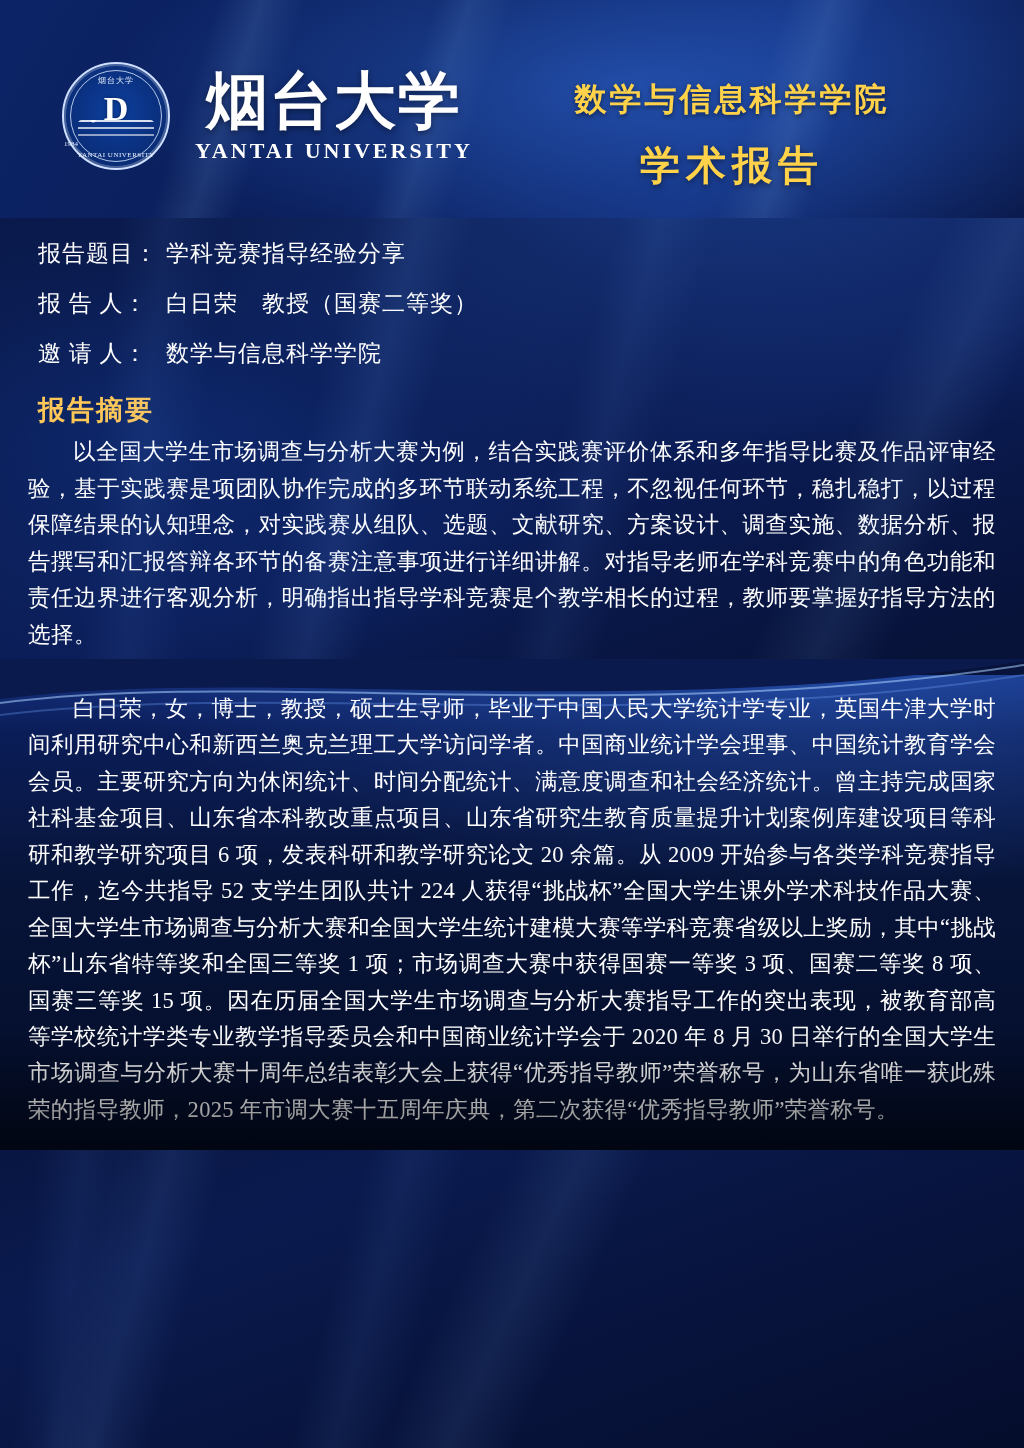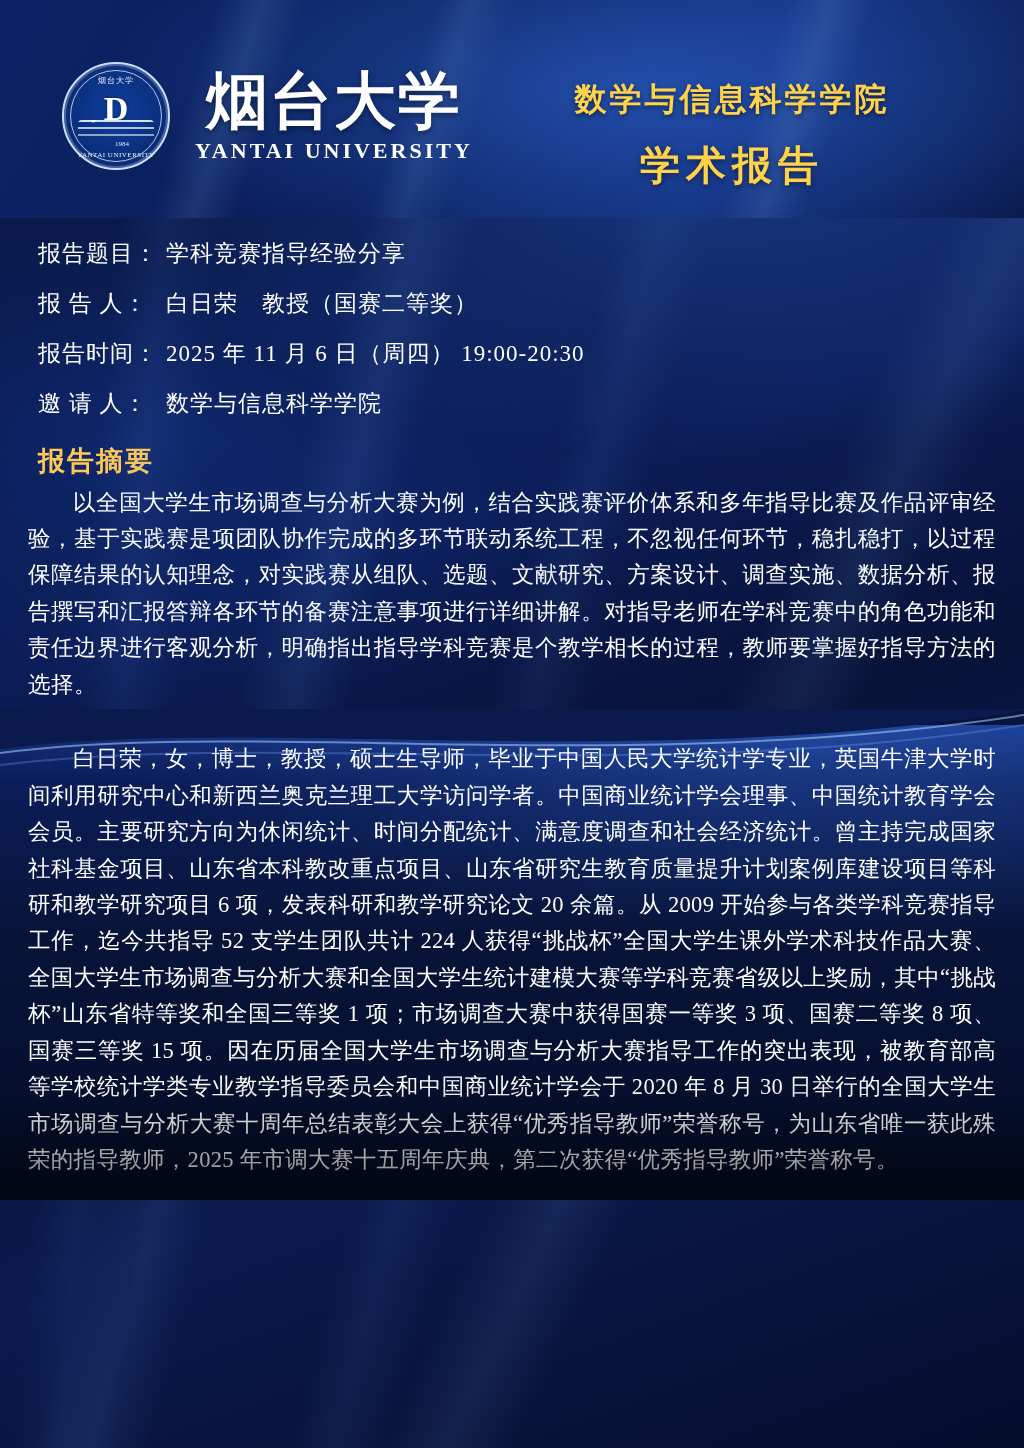--- a/index.html
+++ b/index.html
@@ -101,23 +101,23 @@
     left: 0; right: 0;
     text-align: center;
     font-size: 8px;
     letter-spacing: 1px;
     color: #e8f0ff;
   }
   .crest .topcn { top: 11px; }
   .crest .botcn { bottom: 9px; font-size: 7px; letter-spacing: 0.5px; }
   .crest .year {
     position: absolute;
-    left: 12px; right: 0;
+    left: 0; right: 0;
     bottom: 20px;
-    text-align: center;
+    text-align: left;
     font-size: 7px;
     color: #dfe9ff;
   }
   .uni-name {
     display: flex;
     flex-direction: column;
     align-items: center;
     line-height: 1;
   }
   .uni-cn {
@@ -258,23 +258,20 @@
   </div>
 
   <div class="info">
     <div class="info-row">
       <span class="info-label">报告题目：</span><span>学科竞赛指导经验分享</span>
     </div>
     <div class="info-row">
       <span class="info-label">报 告 人：</span><span>白日荣　教授（国赛二等奖）</span>
     </div>
     <div class="info-row">
-      <span class="info-label">报告时间：</span><span>2025 年 11 月 6 日（周四） 19:00-20:30</span>
-    </div>
-    <div class="info-row">
       <span class="info-label">邀 请 人：</span><span>数学与信息科学学院</span>
     </div>
   </div>
 
   <div class="section-title">报告摘要</div>
   <div class="abstract">
     <p>以全国大学生市场调查与分析大赛为例，结合实践赛评价体系和多年指导比赛及作品评审经验，基于实践赛是项团队协作完成的多环节联动系统工程，不忽视任何环节，稳扎稳打，以过程保障结果的认知理念，对实践赛从组队、选题、文献研究、方案设计、调查实施、数据分析、报告撰写和汇报答辩各环节的备赛注意事项进行详细讲解。对指导老师在学科竞赛中的角色功能和责任边界进行客观分析，明确指出指导学科竞赛是个教学相长的过程，教师要掌握好指导方法的选择。</p>
   </div>
 
   <div class="lower">

